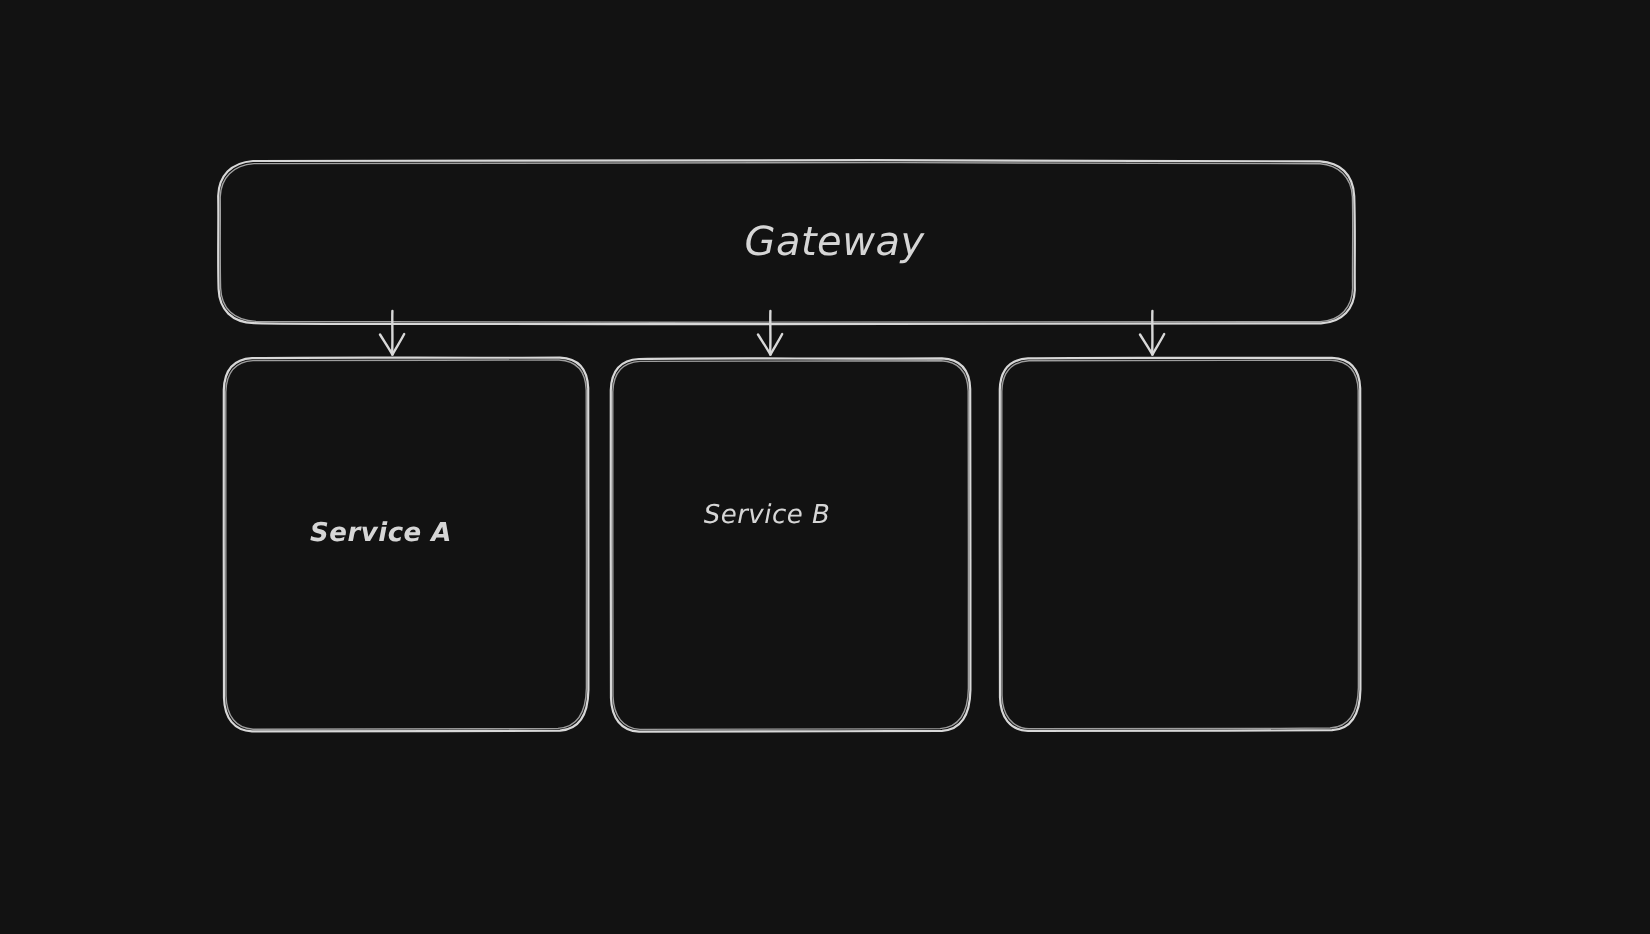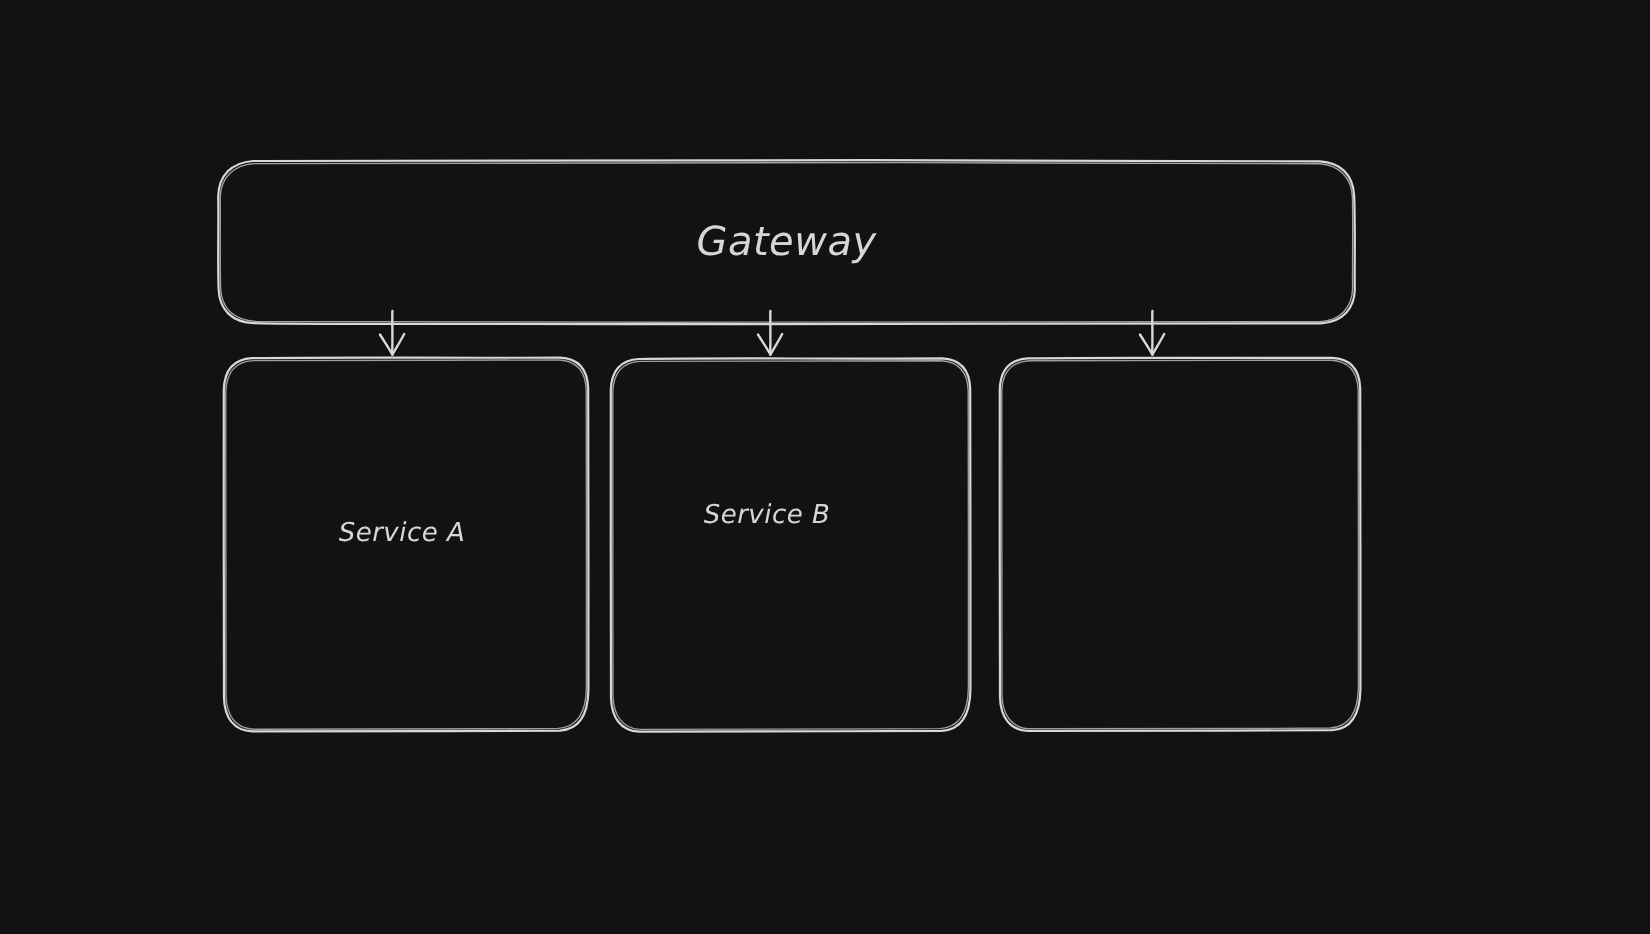--- a/index.html
+++ b/index.html
@@ -37,20 +37,21 @@
     font-weight: 400;
     letter-spacing: 0.5px;
     white-space: nowrap;
     pointer-events: none;
     user-select: none;
     text-rendering: geometricPrecision;
   }
   .gateway-label {
     font-size: 40px;
     line-height: 44px;
+    padding-left: 48px;
   }
   .service-label {
     font-size: 26px;
     line-height: 30px;
   }
   .hit-region {
     position: absolute;
     background: transparent;
   }
 </style>
@@ -164,21 +165,21 @@
                C 1220 729, 1102 728, 1029 728.8
                C 1012 728, 1002.6 715.4, 1002.0 695.4
                C 1001.4 617.4, 1002.2 467.4, 1001.8 391.4
                C 1002.4 371.4, 1012 361.8, 1029 360.8 Z" fill="none" stroke="#d8d8d8" stroke-width="1.4" stroke-linecap="round" stroke-linejoin="round" opacity="0.7"></path>
     </g>
 
   </svg>
 
   <div class="node-label gateway-label" style="left:218px; top:220px; width:1137px;">Gateway</div>
 
-  <div class="node-label service-label" style="left:242px; top:518px; width:320px;">Service A</div>
+  <div class="node-label service-label" style="left:221px; top:518px; width:320px;font-weight:bold;">Service A</div>
 
   <div class="node-label service-label" style="left:612px; top:500px; width:310px;">Service B</div>
 
 
   <div class="hit-region" style="left:218px; top:160px; width:1137px; height:164px;"></div>
   <div class="hit-region" style="left:225px; top:357px; width:363px; height:395px;"></div>
   <div class="hit-region" style="left:612px; top:357px; width:358px; height:395px;"></div>
   <div class="hit-region" style="left:1000px; top:357px; width:360px; height:395px;"></div>
 
 </div>

